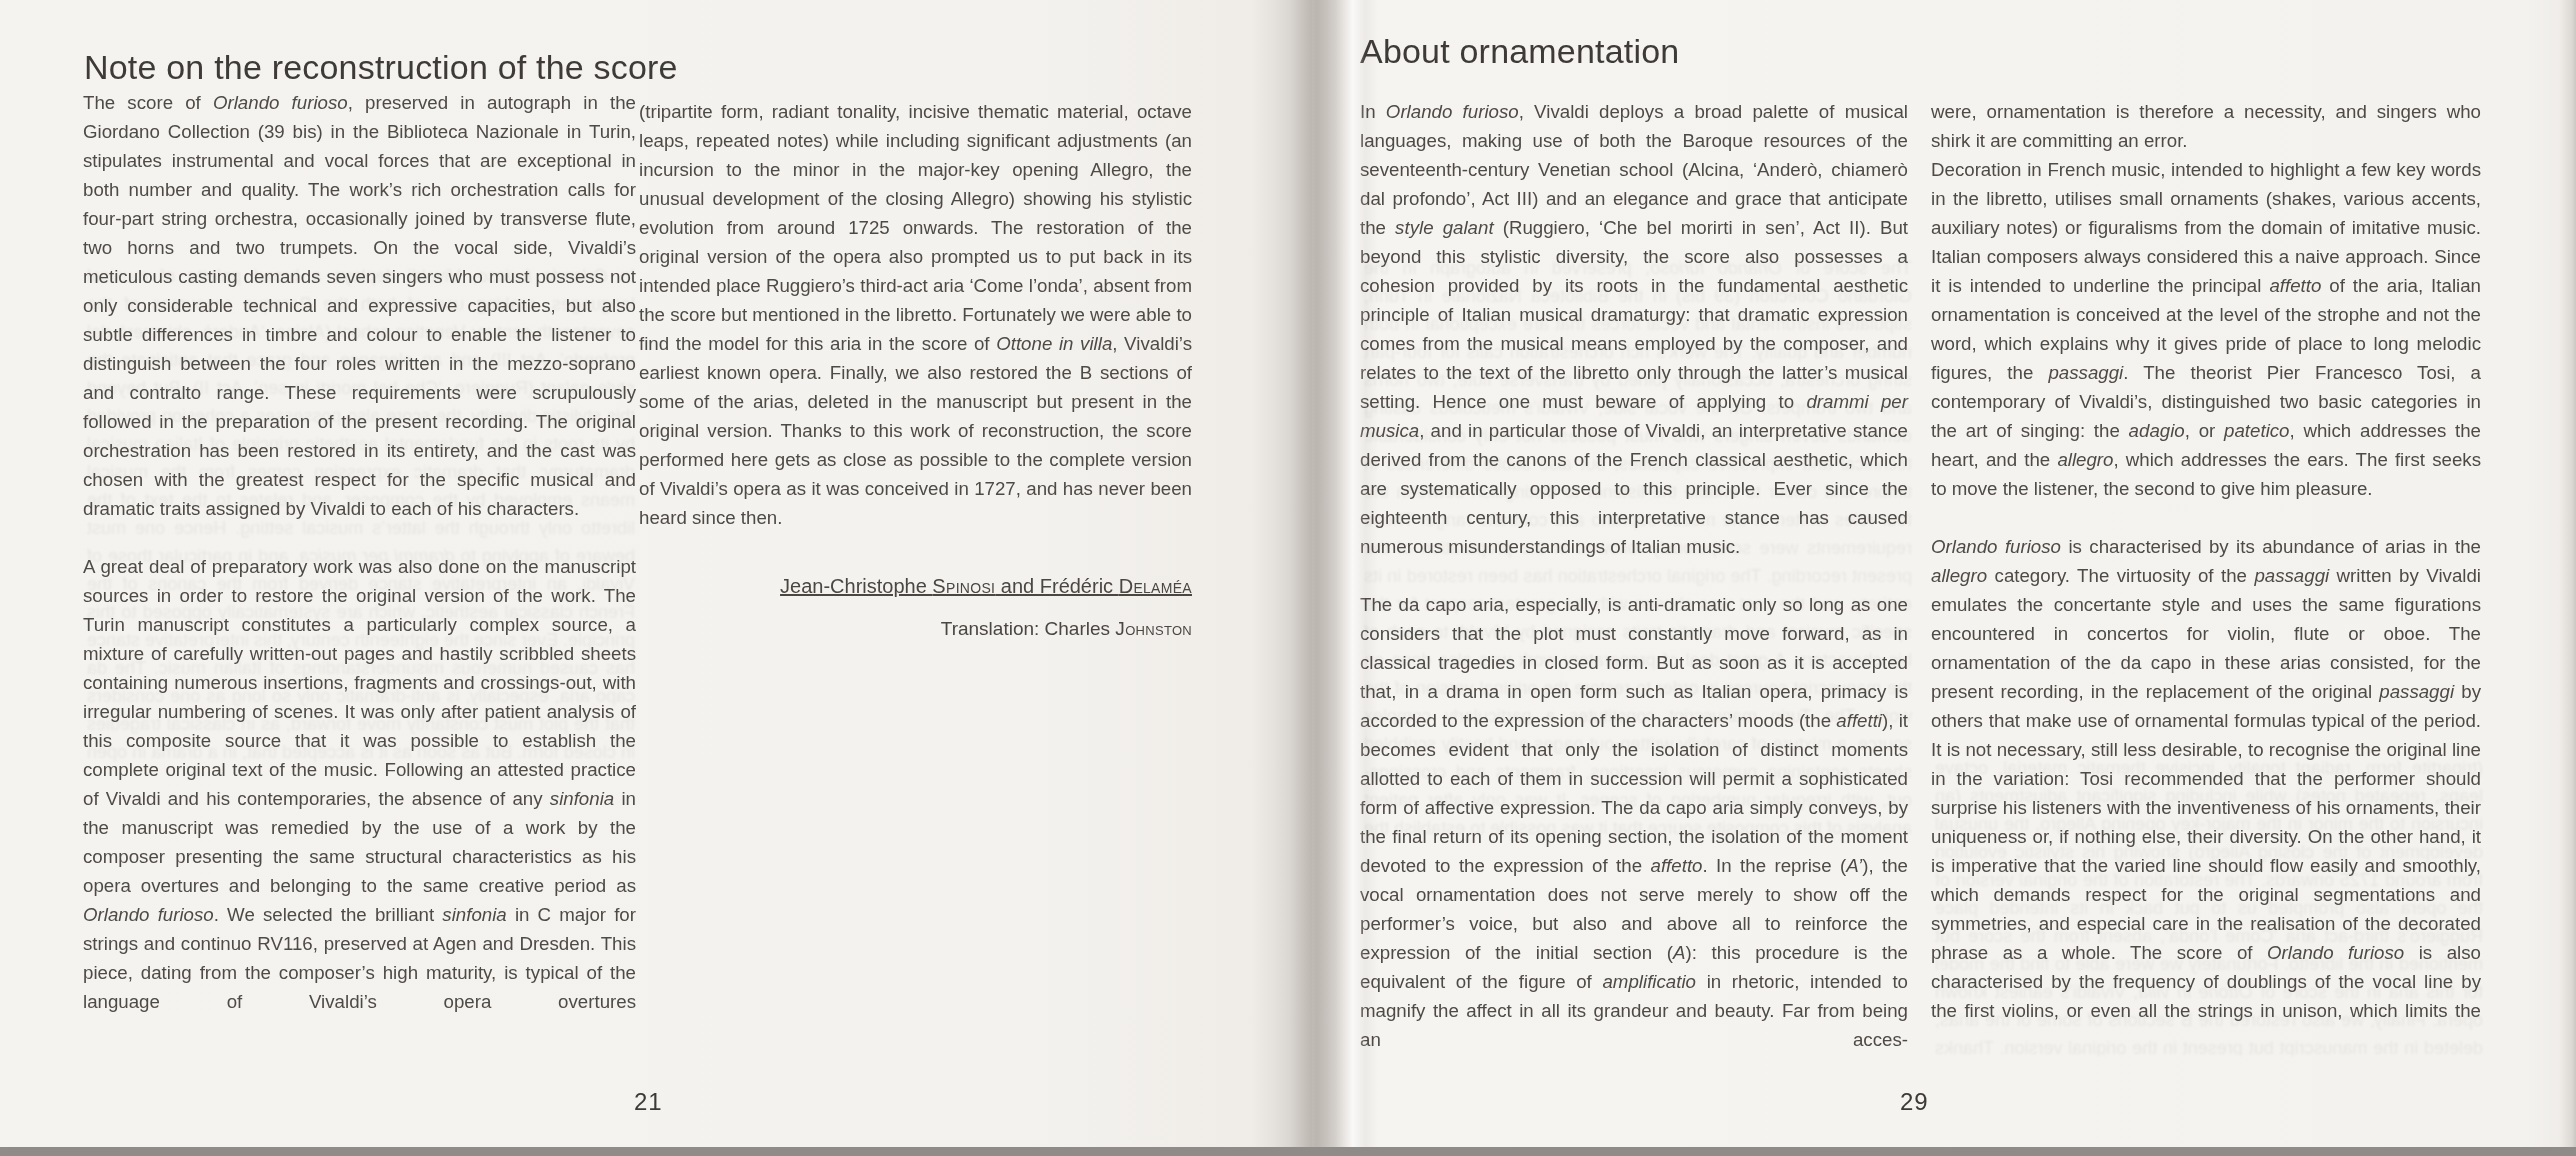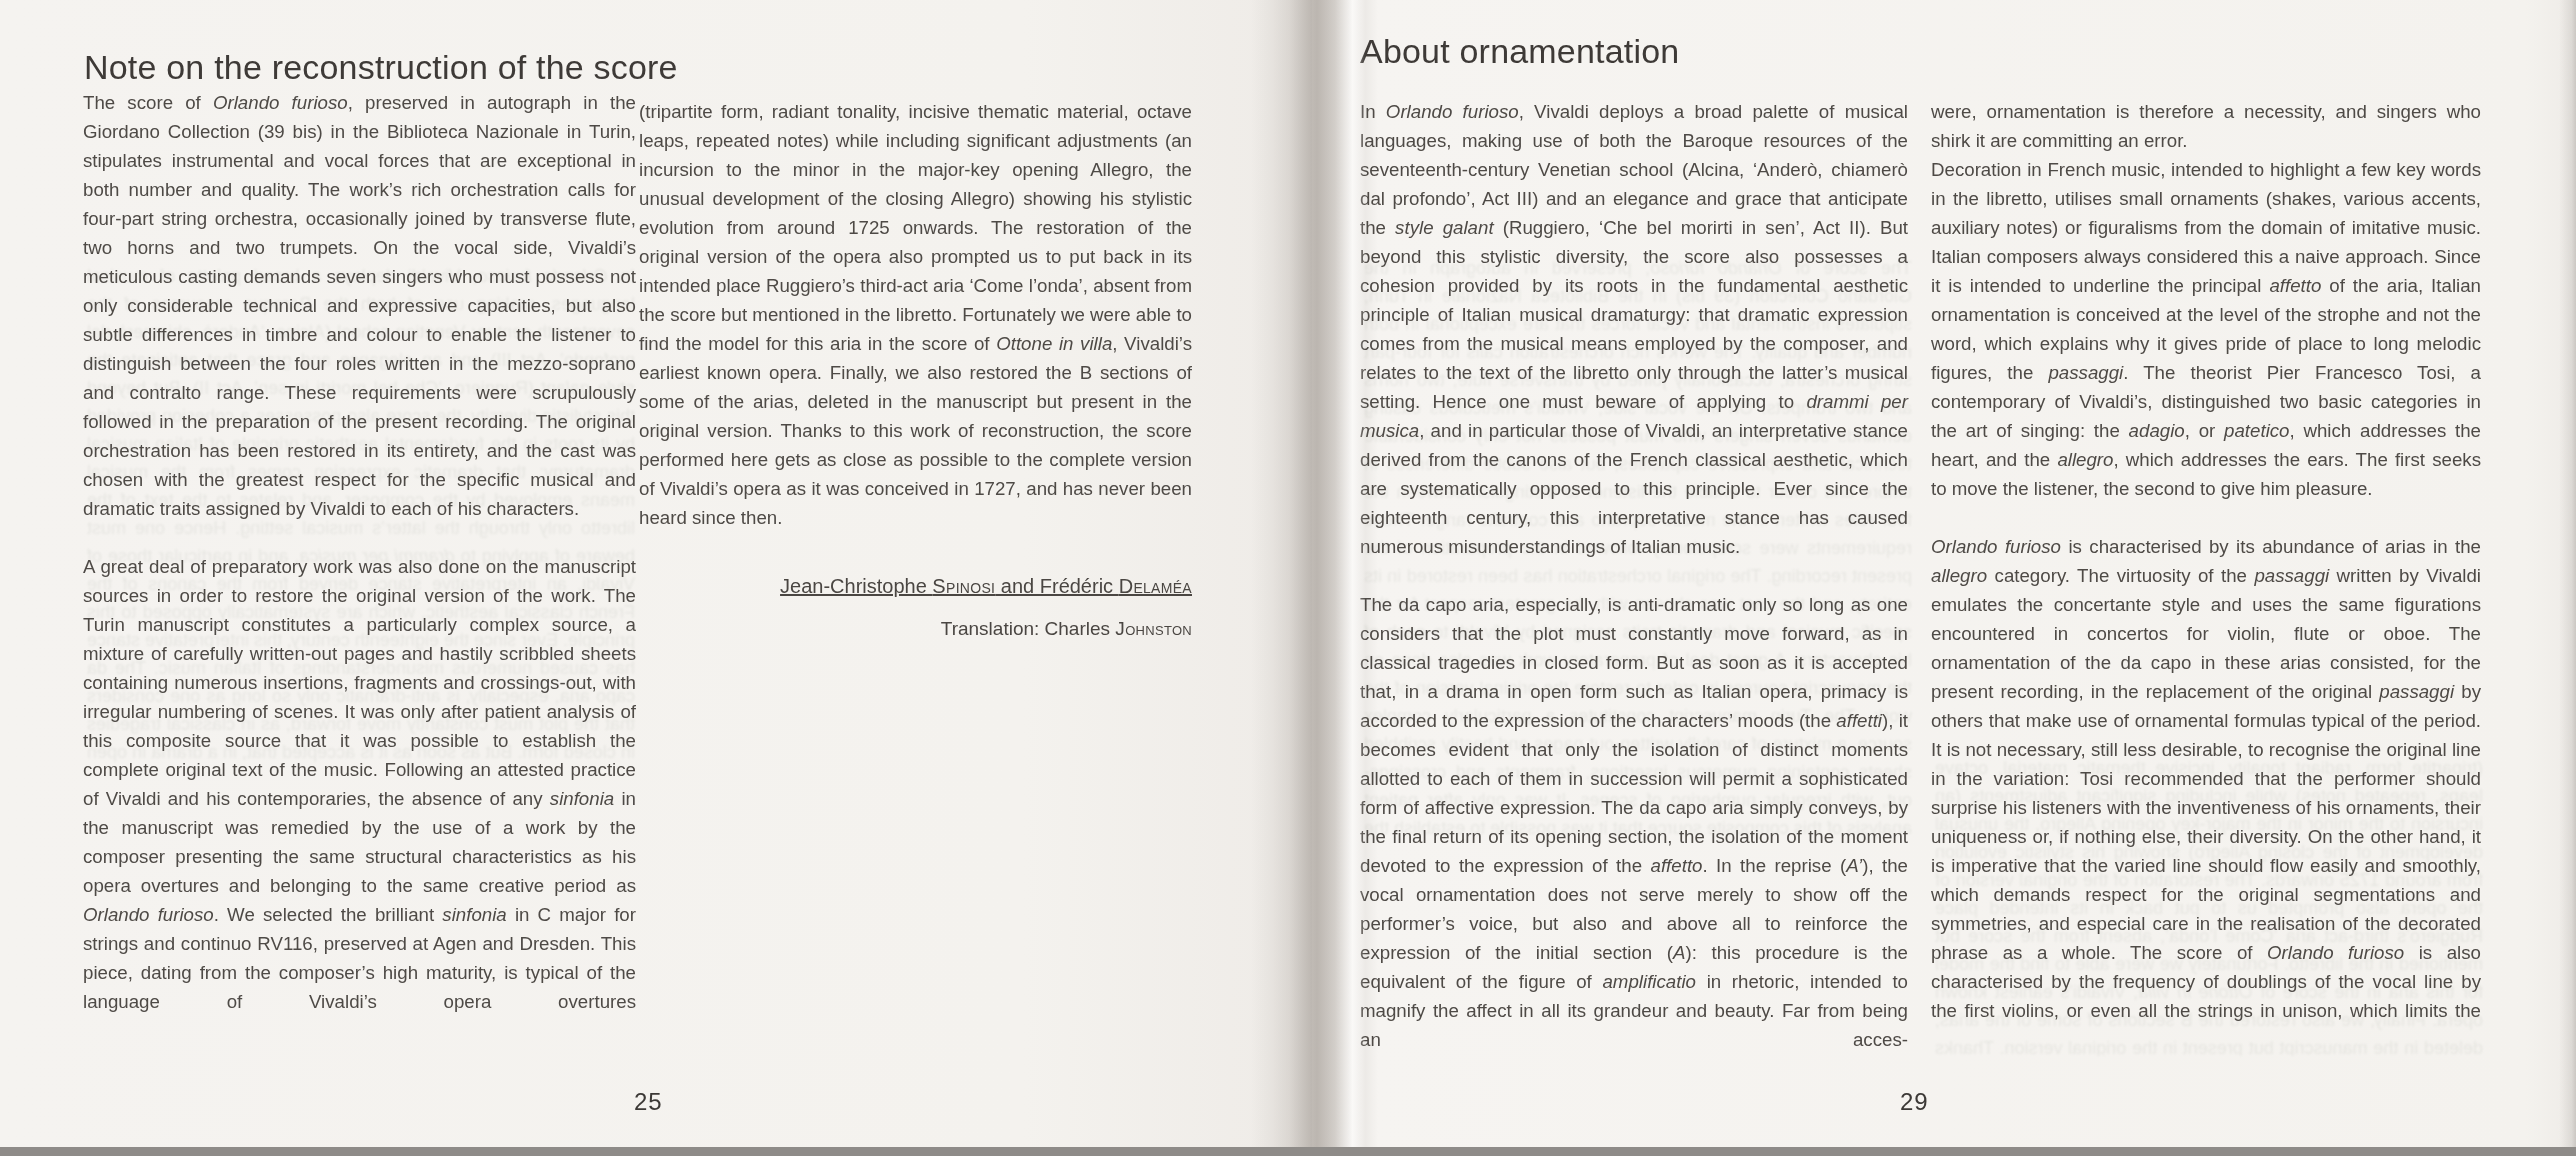--- a/index.html
+++ b/index.html
@@ -37,21 +37,21 @@
         <p>The score of <i>Orlando furioso</i>, preserved in autograph in the Giordano Collection (39 bis) in the Biblioteca Nazionale in Turin, stipulates instrumental and vocal forces that are exceptional in both number and quality. The work’s rich orchestration calls for four-part string orchestra, occasionally joined by transverse flute, two horns and two trumpets. On the vocal side, Vivaldi’s meticulous casting demands seven singers who must possess not only considerable technical and expressive capacities, but also subtle differences in timbre and colour to enable the listener to distinguish between the four roles written in the mezzo-soprano and contralto range. These requirements were scrupulously followed in the preparation of the present recording. The original orchestration has been restored in its entirety, and the cast was chosen with the greatest respect for the specific musical and dramatic traits assigned by Vivaldi to each of his characters.</p>
         <p class="gap jlast">A great deal of preparatory work was also done on the manuscript sources in order to restore the original version of the work. The Turin manuscript constitutes a particularly complex source, a mixture of carefully written-out pages and hastily scribbled sheets containing numerous insertions, fragments and crossings-out, with irregular numbering of scenes. It was only after patient analysis of this composite source that it was possible to establish the complete original text of the music. Following an attested practice of Vivaldi and his contemporaries, the absence of any <i>sinfonia</i> in the manuscript was remedied by the use of a work by the composer presenting the same structural characteristics as his opera overtures and belonging to the same creative period as <i>Orlando furioso</i>. We selected the brilliant <i>sinfonia</i> in C major for strings and continuo RV116, preserved at Agen and Dresden. This piece, dating from the composer’s high maturity, is typical of the language of Vivaldi’s opera overtures</p>
       </div>
     <div class="col" style="left:639px;top:97px;width:553px;height:993px;">
       <div>
           <p>(tripartite form, radiant tonality, incisive thematic material, octave leaps, repeated notes) while including significant adjustments (an incursion to the minor in the major-key opening Allegro, the unusual development of the closing Allegro) showing his stylistic evolution from around 1725 onwards. The restoration of the original version of the opera also prompted us to put back in its intended place Ruggiero’s third-act aria ‘Come l’onda’, absent from the score but mentioned in the libretto. Fortunately we were able to find the model for this aria in the score of <i>Ottone in villa</i>, Vivaldi’s earliest known opera. Finally, we also restored the B sections of some of the arias, deleted in the manuscript but present in the original version. Thanks to this work of reconstruction, the score performed here gets as close as possible to the complete version of Vivaldi’s opera as it was conceived in 1727, and has never been heard since then.</p>
         </div>
       <div class="signature">Jean-Christophe <span class="sc">Spinosi</span> and Frédéric <span class="sc">Delaméa</span></div>
       <div class="translation">Translation: Charles <span class="sc">Johnston</span></div>
     </div>
-    <div class="page-number" style="left:634px;top:1088px;">25</div>
+    <div class="page-number" style="left:634px;top:1088px;">21</div>
   </div>
 
   <div class="page right">
     <div class="ghost" style="left:52px;top:254px;width:548px;height:588px;" aria-hidden="true">The score of <i>Orlando furioso</i>, preserved in autograph in the Giordano Collection (39 bis) in the Biblioteca Nazionale in Turin, stipulates instrumental and vocal forces that are exceptional in both number and quality. The work’s rich orchestration calls for four-part string orchestra, occasionally joined by transverse flute, two horns and two trumpets. On the vocal side, Vivaldi’s meticulous casting demands seven singers who must possess not only considerable technical and expressive capacities, but also subtle differences in timbre and colour to enable the listener to distinguish between the four roles written in the mezzo-soprano and contralto range. These requirements were scrupulously followed in the preparation of the present recording. The original orchestration has been restored in its entirety, and the cast was chosen with the greatest respect for the specific musical and dramatic traits assigned by Vivaldi to each of his characters. A great deal of preparatory work was also done on the manuscript sources in order to restore the original version of the work. The Turin manuscript constitutes a particularly complex source, a mixture of carefully written-out pages and hastily scribbled sheets containing numerous insertions, fragments and crossings-out, with irregular numbering of scenes. It was only after patient analysis of this composite source that it was possible to establish the complete original text of the music. Following an attested practice of Vivaldi and his contemporaries, the absence of any  in the manuscript was remedied by the use of a work by the composer presenting the same structural characteristics as his opera overtures and belonging to the same creative period as . We selected the brilliant  in C major for strings and continuo RV116, preserved at Agen and Dresden. This piece, dating from the composer’s high maturity, is typical of the language of Vivaldi’s opera overtures</div>
     <div class="ghost" style="left:623px;top:754px;width:548px;height:302px;" aria-hidden="true">(tripartite form, radiant tonality, incisive thematic material, octave leaps, repeated notes) while including significant adjustments (an incursion to the minor in the major-key opening Allegro, the unusual development of the closing Allegro) showing his stylistic evolution from around 1725 onwards. The restoration of the original version of the opera also prompted us to put back in its intended place Ruggiero’s third-act aria ‘Come l’onda’, absent from the score but mentioned in the libretto. Fortunately we were able to find the model for this aria in the score of <i>Ottone in villa</i>, Vivaldi’s earliest known opera. Finally, we also restored the B sections of some of the arias, deleted in the manuscript but present in the original version. Thanks to this work of reconstruction, the score performed here gets as close as possible to the complete version of Vivaldi’s opera as it was conceived in 1727, and has never been heard since then.</div>
     <h1 class="title" style="left:48px;top:32px;">About ornamentation</h1>
     <div class="col" style="left:48px;top:97px;width:548px;height:993px;">
         <p>In <i>Orlando furioso</i>, Vivaldi deploys a broad palette of musical languages, making use of both the Baroque resources of the seventeenth-century Venetian school (Alcina, ‘Anderò, chiamerò dal profondo’, Act III) and an elegance and grace that anticipate the <i>style galant</i> (Ruggiero, ‘Che bel morirti in sen’, Act II). But beyond this stylistic diversity, the score also possesses a cohesion provided by its roots in the fundamental aesthetic principle of Italian musical dramaturgy: that dramatic expression comes from the musical means employed by the composer, and relates to the text of the libretto only through the latter’s musical setting. Hence one must beware of applying to <i>drammi per musica</i>, and in particular those of Vivaldi, an interpretative stance derived from the canons of the French classical aesthetic, which are systematically opposed to this principle. Ever since the eighteenth century, this interpretative stance has caused numerous misunderstandings of Italian music.</p>
         <p class="gap jlast">The da capo aria, especially, is anti-dramatic only so long as one considers that the plot must constantly move forward, as in classical tragedies in closed form. But as soon as it is accepted that, in a drama in open form such as Italian opera, primacy is accorded to the expression of the characters’ moods (the <i>affetti</i>), it becomes evident that only the isolation of distinct moments allotted to each of them in succession will permit a sophisticated form of affective expression. The da capo aria simply conveys, by the final return of its opening section, the isolation of the moment devoted to the expression of the <i>affetto</i>. In the reprise (<i>A’</i>), the vocal ornamentation does not serve merely to show off the performer’s voice, but also and above all to reinforce the expression of the initial section (<i>A</i>): this procedure is the equivalent of the figure of <i>amplificatio</i> in rhetoric, intended to magnify the affect in all its grandeur and beauty. Far from being an acces-</p>
       </div>

